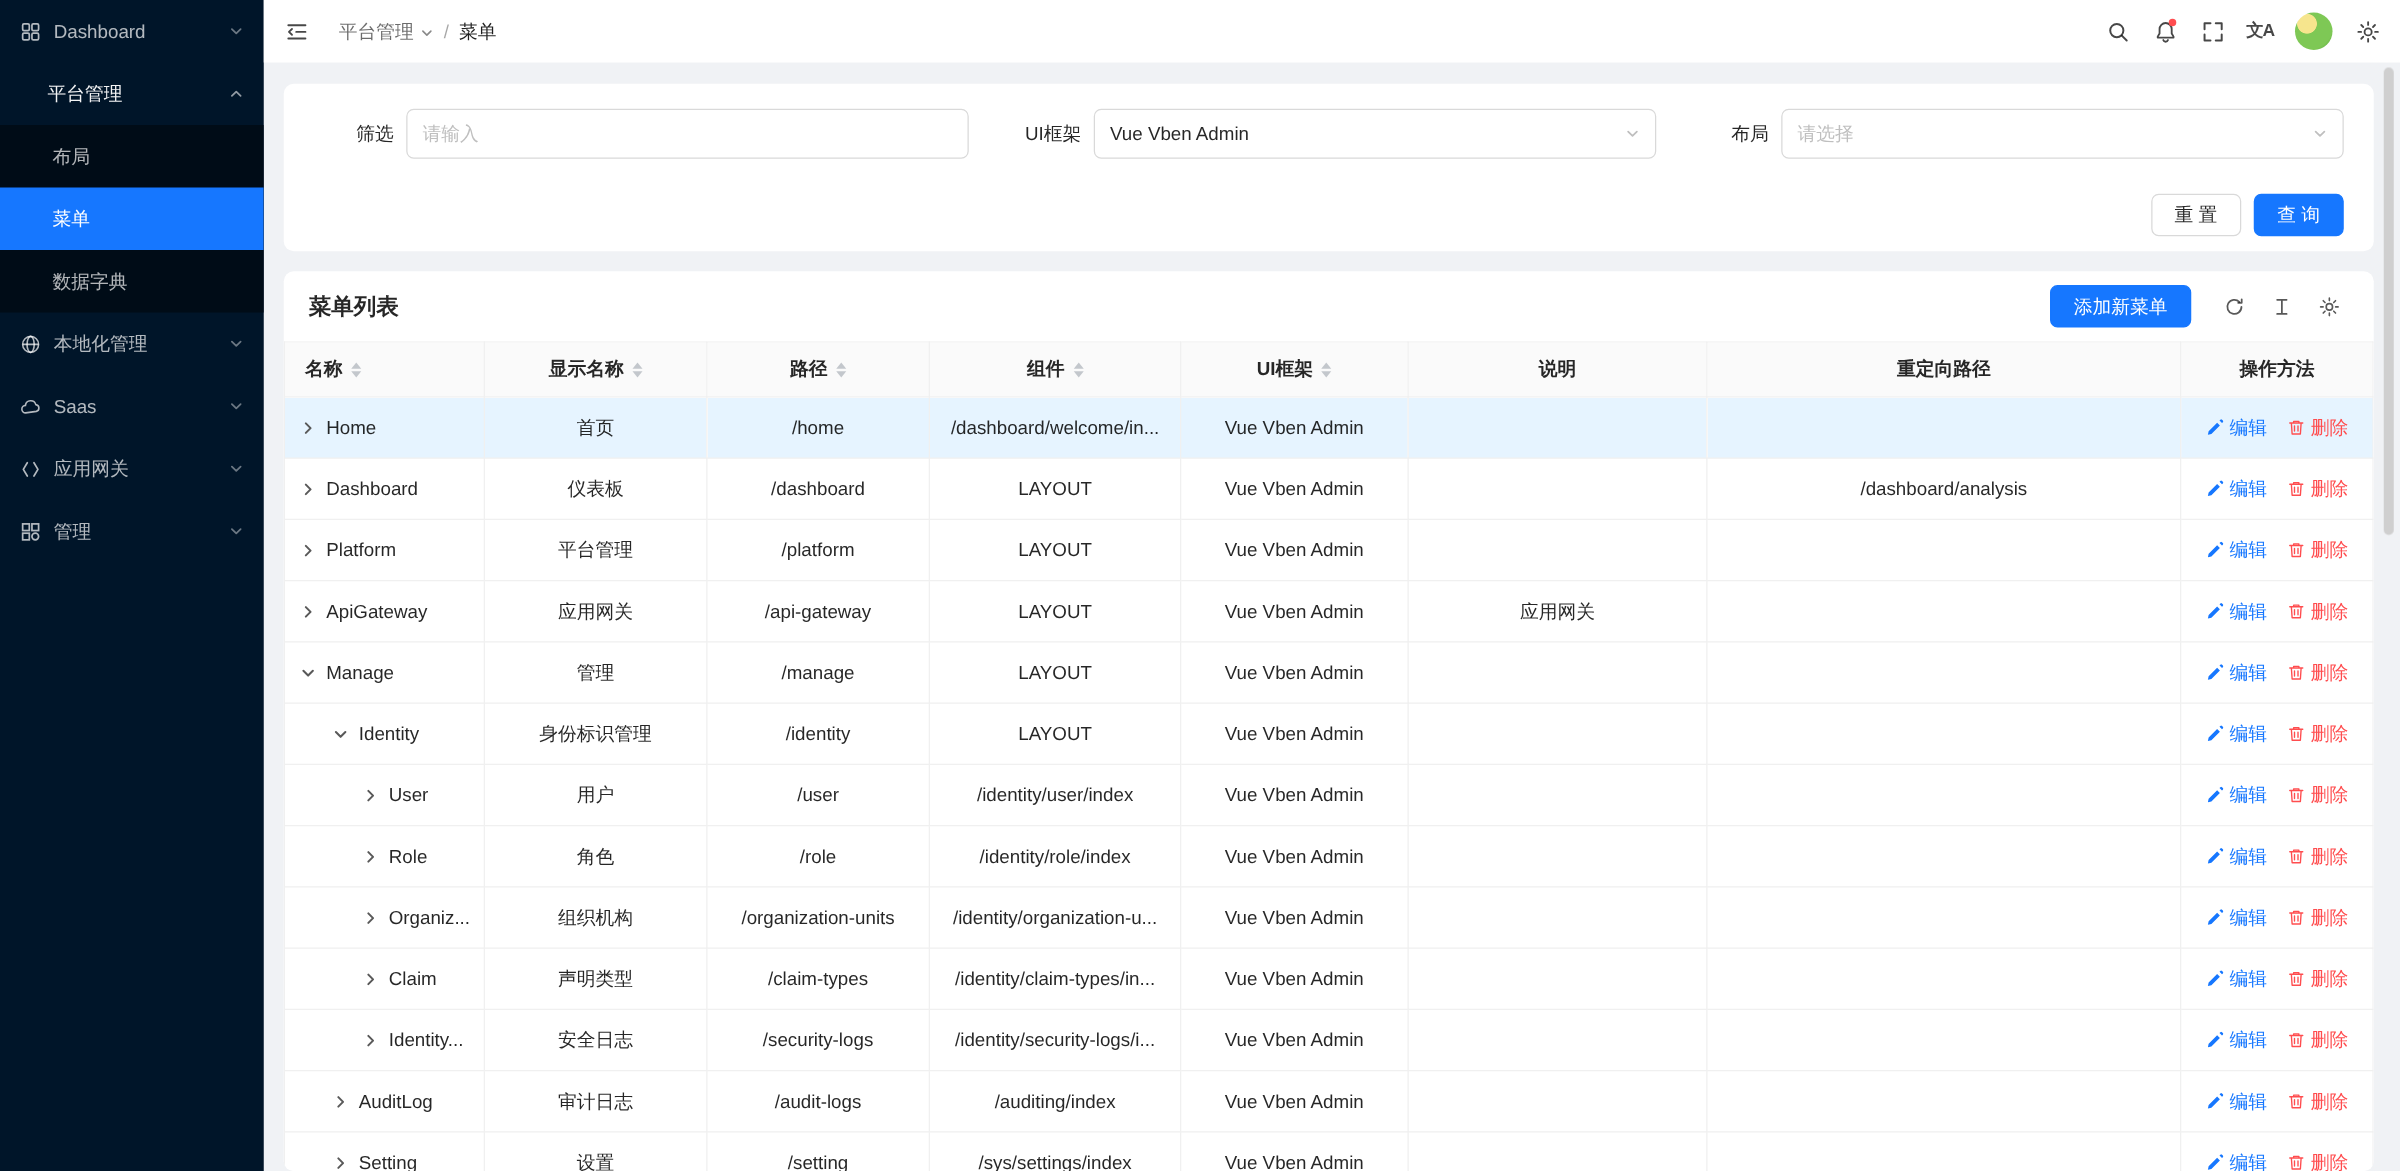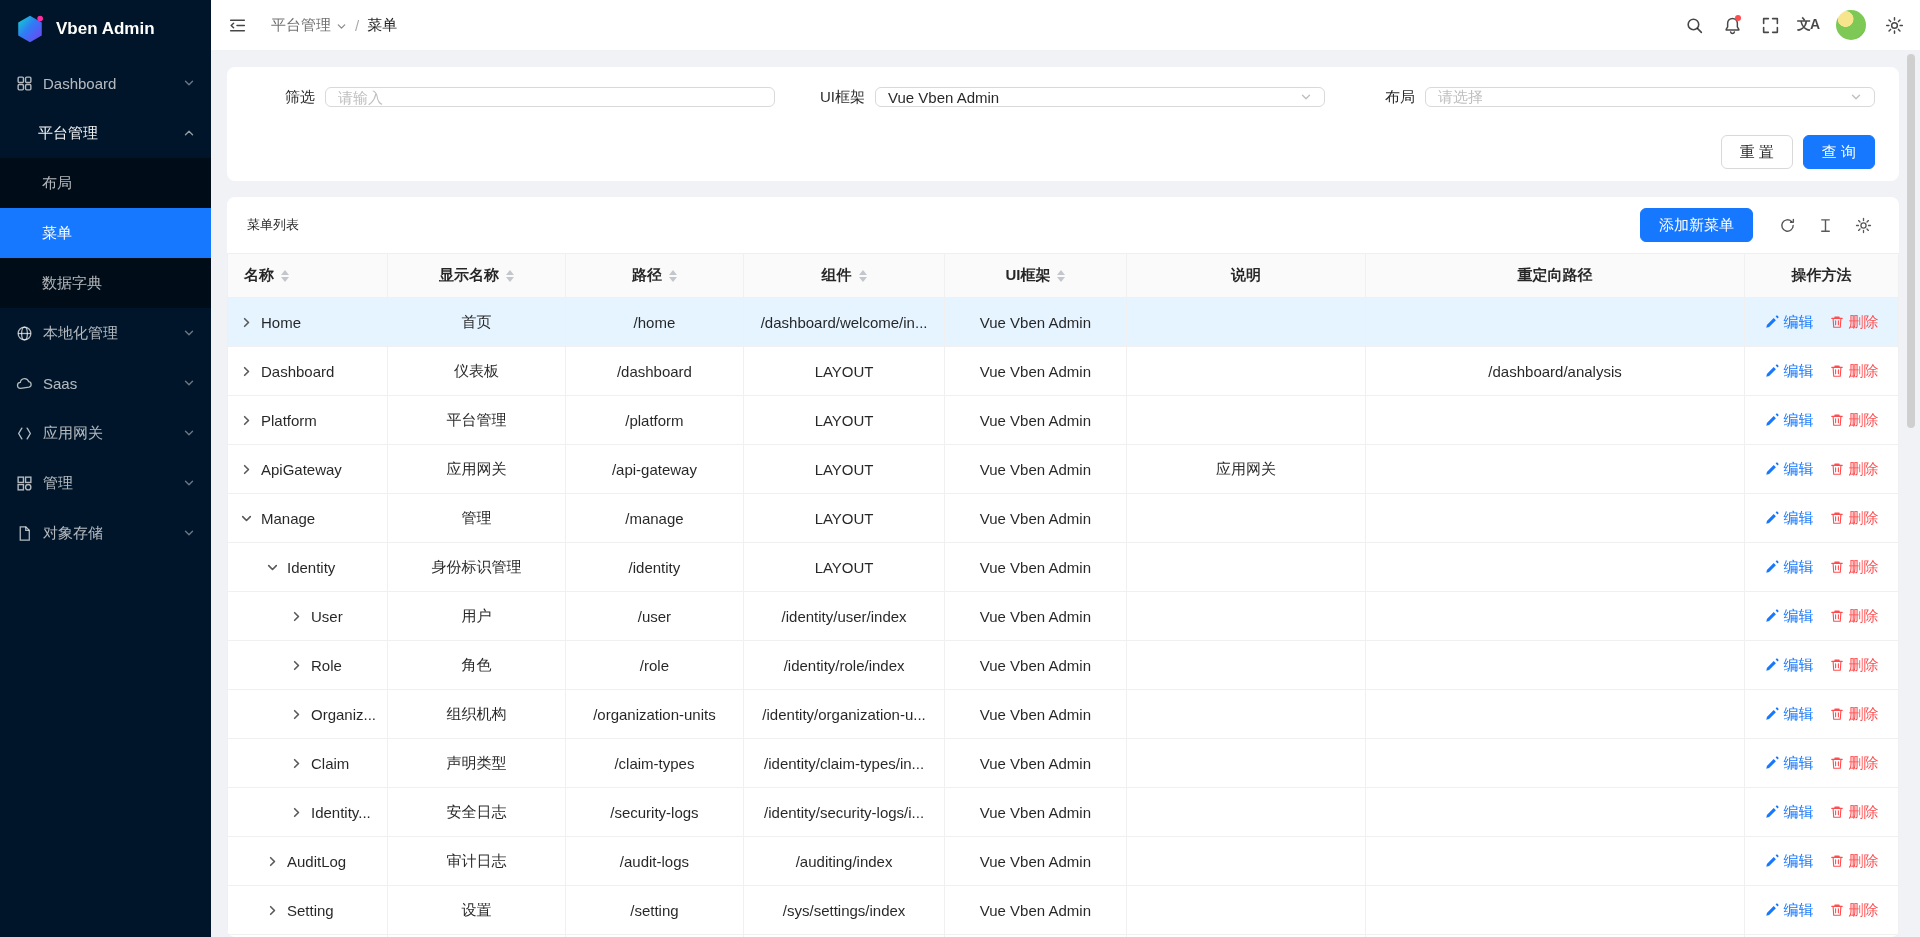--- a/index.html
+++ b/index.html
@@ -49,36 +49,36 @@
 
 
 .content{flex:1;min-height:0;padding:17px 21px 0 16px;display:flex;flex-direction:column;gap:16px;}
 .card{background:#fff;border-radius:8px;}
 
 
 .filter-card{flex:0 0 112px;padding:20px 24px 12px;}
 .filter-row{display:grid;grid-template-columns:1fr 1fr 1fr;gap:26px;}
 .field{display:flex;align-items:center;gap:10px;min-width:0;}
 .field>label{flex:0 0 auto;min-width:64px;text-align:right;}
-.control{flex:1;min-width:0;height:20px;border:1px solid #d9d9d9;border-radius:6px;background:#fff;display:flex;align-items:center;padding:0 12px;gap:8px;}
+.control{flex:1;min-width:0;height:40px;border:1px solid #d9d9d9;border-radius:6px;background:#fff;display:flex;align-items:center;padding:0 12px;gap:8px;}
 .control input{flex:1;min-width:0;border:0;outline:0;background:transparent;font:inherit;color:rgba(0,0,0,.85);}
 .control input::placeholder{color:#bfbfbf;}
 .select{cursor:pointer;justify-content:space-between;}
 .select .val{color:rgba(0,0,0,.85);}
 .select .ph{color:#bfbfbf;}
 .sel-arrow{color:#bfbfbf;}
 .sel-arrow svg{width:12px;height:12px;}
 .filter-actions{display:flex;justify-content:flex-end;gap:10px;margin-top:28px;}
 .btn{height:34px;padding:0 18px;border-radius:6px;border:1px solid #d9d9d9;background:#fff;color:rgba(0,0,0,.85);font:inherit;cursor:pointer;display:inline-flex;align-items:center;white-space:nowrap;}
 .btn.primary{background:var(--primary);border-color:var(--primary);color:#fff;}
 
 
 .table-card{flex:1;min-height:0;display:flex;flex-direction:column;overflow:hidden;}
 .table-head{flex:0 0 56px;display:flex;align-items:center;justify-content:space-between;padding:0 20px;}
-.table-title{font-size:13px;font-weight:400;}
+.table-title{font-size:18px;font-weight:700;}
 .table-tools{display:flex;align-items:center;gap:6px;}
 .table-tools .btn.primary{margin-right:12px;}
 .tool{width:32px;height:32px;display:inline-flex;align-items:center;justify-content:center;color:rgba(0,0,0,.65);cursor:pointer;border-radius:6px;}
 .tool svg{width:17px;height:17px;}
 .table-wrap{flex:1;min-height:0;overflow:hidden;}
 table{width:100%;border-collapse:collapse;table-layout:fixed;}
 th,td{border:1px solid #f0f0f0;padding:0 8px;white-space:nowrap;overflow:hidden;text-overflow:ellipsis;text-align:center;font-size:15px;}
 thead th{height:44px;background:var(--table_header_bg);font-weight:600;color:rgba(0,0,0,.85);}
 tbody td{height:49px;color:rgba(0,0,0,.85);}
 th.name,td.name{text-align:left;}
@@ -205,26 +205,20 @@
         <g fill="none" stroke="currentColor" stroke-width="1.1" stroke-linecap="round" stroke-linejoin="round">
           <path d="M1.8 3.4h10.4M4.9 3.4V2.1h4.2v1.3M3.1 3.4l.6 8.8h6.6l.6-8.8M5.6 5.7v4.1M8.4 5.7v4.1"></path>
         </g>
       </symbol>
   </defs>
 </svg>
 
 <div class="app">
 
   <aside class="sidebar">
-    <div class="logo">
-      <svg class="gem">
-          <use href="#i-gem"></use>
-        </svg>
-      <span class="logo-text">Vben Admin</span>
-    </div>
     <nav class="nav">
       <div class="nav-item">
         <span class="nav-icon">
             <svg>
               <use href="#i-dash"></use>
             </svg>
           </span>
         <span class="nav-label">Dashboard</span>
         <span class="nav-arrow">
             <svg>
@@ -290,33 +284,20 @@
             </svg>
           </span>
       </div>
       <div class="nav-item">
         <span class="nav-icon">
             <svg>
               <use href="#i-apps"></use>
             </svg>
           </span>
         <span class="nav-label">管理</span>
-        <span class="nav-arrow">
-            <svg>
-              <use href="#i-chev"></use>
-            </svg>
-          </span>
-      </div>
-      <div class="nav-item">
-        <span class="nav-icon">
-            <svg>
-              <use href="#i-file"></use>
-            </svg>
-          </span>
-        <span class="nav-label">对象存储</span>
         <span class="nav-arrow">
             <svg>
               <use href="#i-chev"></use>
             </svg>
           </span>
       </div>
     </nav>
   </aside>
 
   <div class="main">

